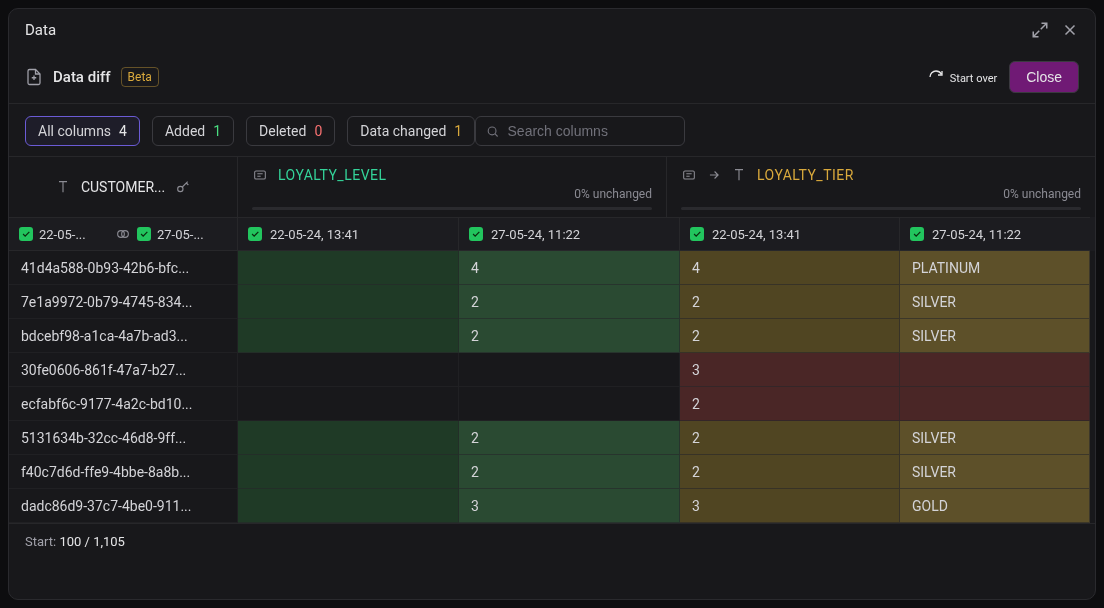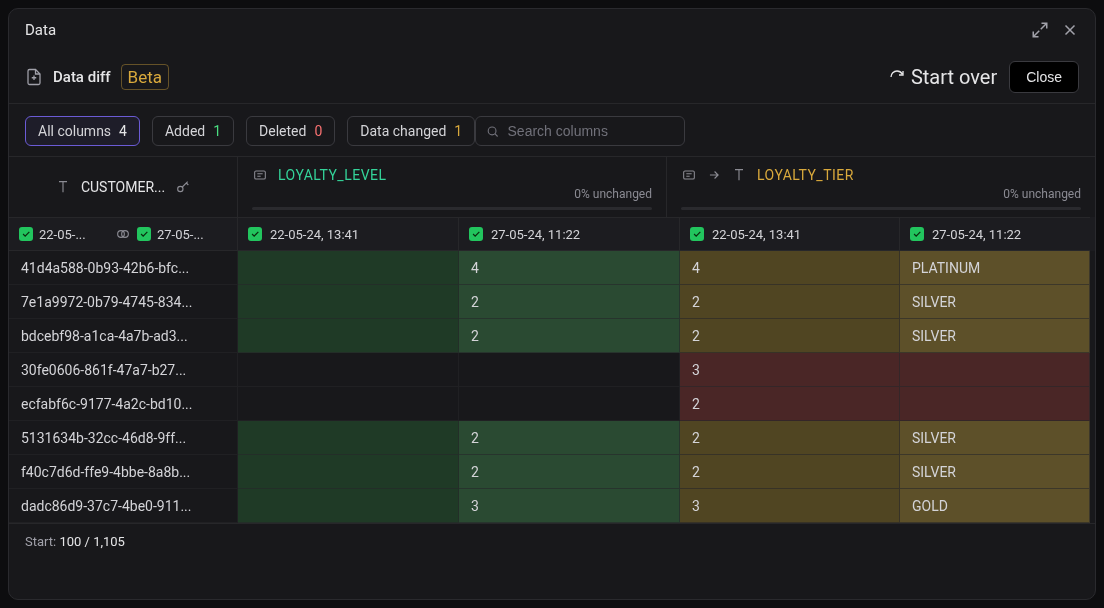--- a/index.html
+++ b/index.html
@@ -37,30 +37,30 @@
   display: flex;
   align-items: center;
   justify-content: space-between;
   padding: 10px 16px;
   border-bottom: 1px solid #27272a;
 }
 .toolbar-left { display: flex; align-items: center; gap: 10px; }
 .file-icon { color: #a1a1aa; width: 18px; height: 18px; display:flex; }
 .toolbar-title { font-size: 15px; font-weight: 500; }
 .beta-badge {
-  font-size: 17px;
+  font-size: 12px;
   color: #d9a93c;
   border: 1px solid rgba(217,169,60,0.4);
   padding: 2px 6px;
   border-radius: 4px;
 }
 .toolbar-right { display: flex; align-items: center; gap: 12px; }
-.start-over { display: flex; align-items: center; gap: 6px; color: #e5e5e7; cursor: pointer; font-size: 20px; }
+.start-over { display: flex; align-items: flex-end; gap: 6px; color: #e5e5e7; cursor: pointer; font-size: 11px; }
 .close-btn {
-  background: #000000;
+  background: #701a75;
   border: 1px solid #3a3a3f;
   color: #e5e5e7;
   padding: 7px 16px;
   border-radius: 6px;
   font-size: 14px;
   cursor: pointer;
 }
 
 .filters {
   display: flex;

